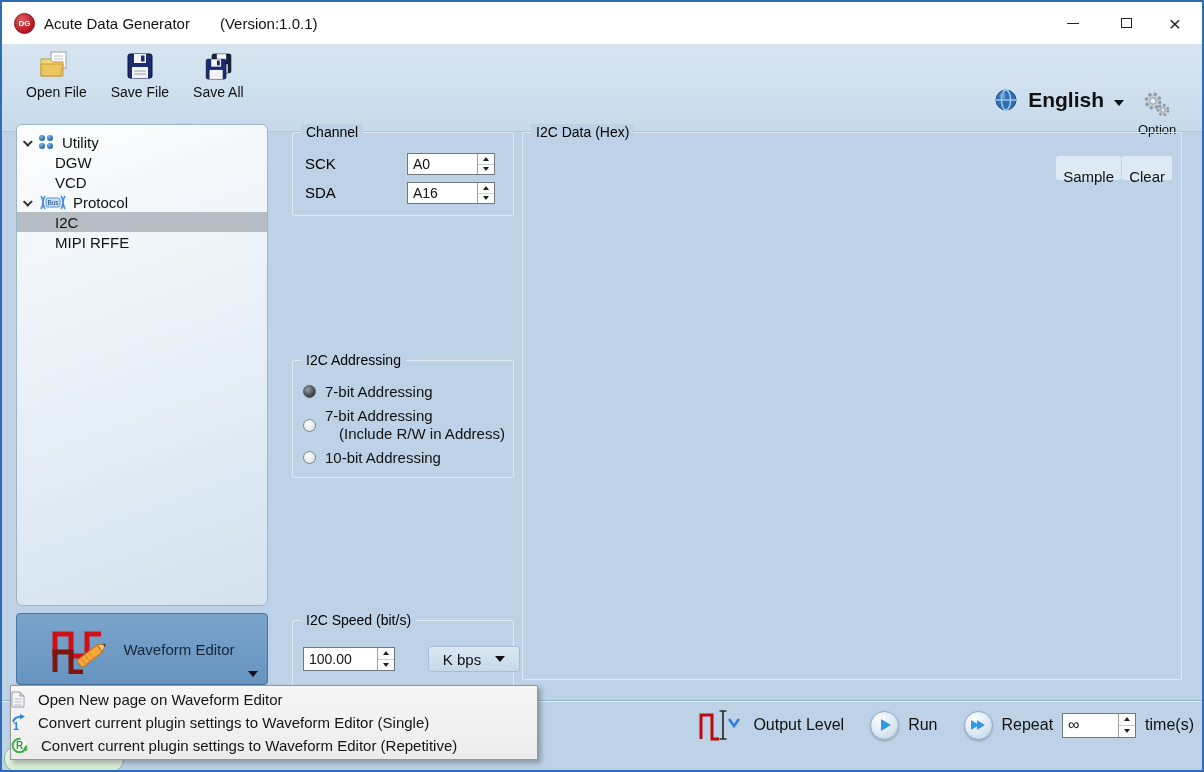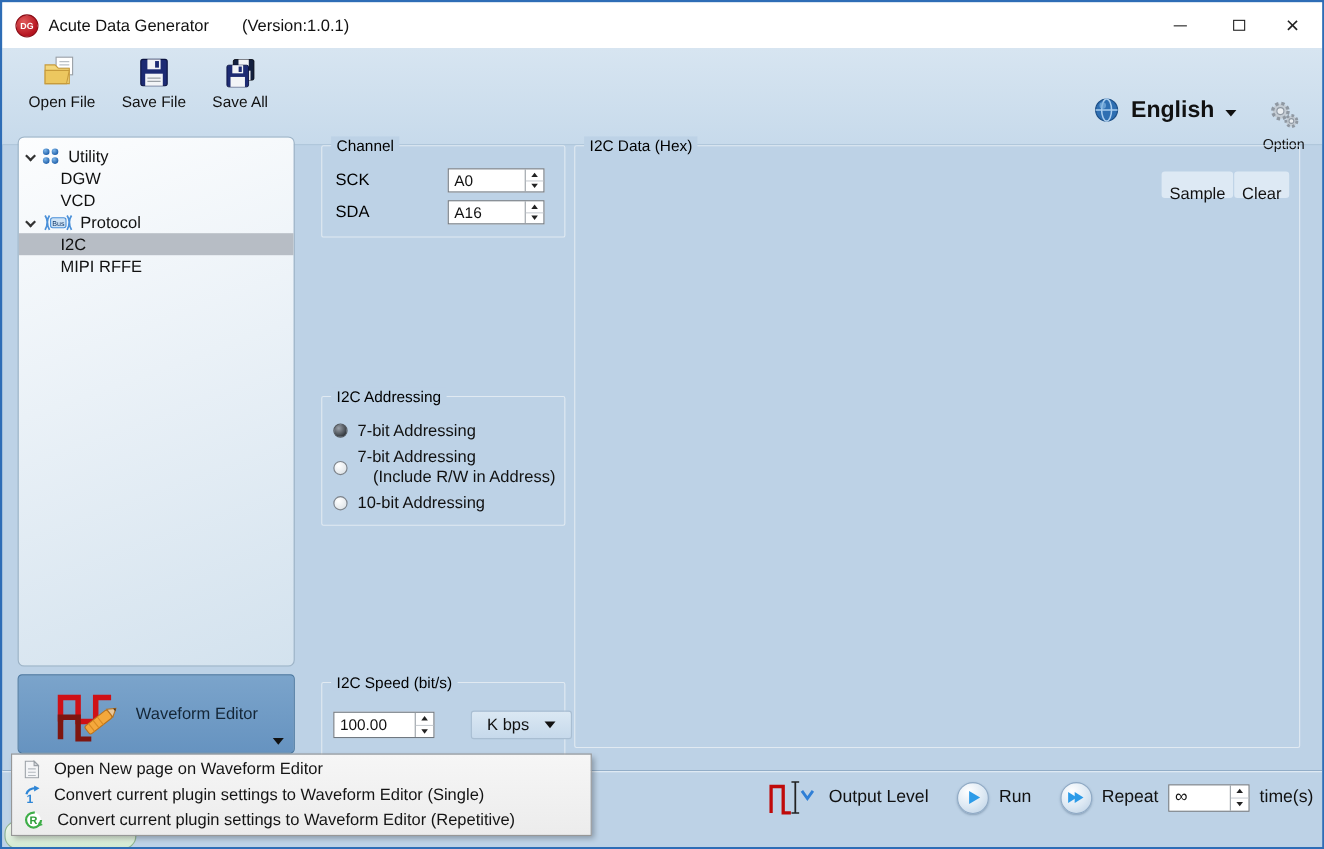--- a/index.html
+++ b/index.html
@@ -18,40 +18,40 @@
 
   
   .toolbar { position:absolute; left:0; top:42px; right:0; height:88px; background:linear-gradient(#d7e5f1, #c7daeb); border-bottom:1px solid #aec6da; }
   .file-btns { position:absolute; left:20px; top:4px; display:flex; gap:16px; }
   .tool-btn { display:flex; flex-direction:column; align-items:center; justify-content:flex-end; padding:2px 4px; cursor:default; }
   .tool-btn .lbl { font-size:14px; color:#111; margin-top:2px; }
   .lang { position:absolute; right:78px; top:56px; transform:translateY(-50%); display:flex; align-items:flex-start; gap:10px; }
   .lang-text { font-size:21px; font-weight:600; color:#111; }
   .caret-dn { width:0; height:0; border-left:5px solid transparent; border-right:5px solid transparent; border-top:6px solid #111; }
   .lang .caret-dn { margin-top:12px; }
-  .option-btn { position:absolute; right:6px; top:46px; width:58px; text-align:center; }
+  .option-btn { position:absolute; right:6px; top:46px; width:58px; }
   .option-btn .lbl { font-size:13px; color:#111; margin-top:-2px; }
 
   
   .tree-panel { position:absolute; left:14px; top:122px; width:252px; height:482px; border:1px solid #9db3c6; border-radius:6px; background:linear-gradient(160deg, #fcfdfe 0%, #eaf1f7 45%, #d3e2ee 100%); padding-top:7px; overflow:hidden; }
   .tree-row { height:20px; display:flex; align-items:center; font-size:15px; color:#111; padding-left:8px; }
   .tree-row.child { padding-left:38px; }
   .tree-row.selected { background:#b7bdc5; }
   .chev { width:7px; height:7px; border-left:2px solid #333; border-bottom:2px solid #333; transform:rotate(-45deg) translateY(-1px); margin-right:7px; flex:0 0 auto; }
   .util-dots { width:15px; height:14px; display:grid; grid-template-columns:6px 6px; grid-template-rows:6px 6px; gap:2px; margin-right:8px; flex:0 0 auto; }
   .util-dots i { border-radius:50%; background:radial-gradient(circle at 35% 30%, #7db6ea, #1d5ea9 75%); }
 
   
   .wave-btn { position:absolute; left:14px; top:611px; width:252px; height:72px; background:linear-gradient(#7ba4cb, #6693c0); border:1px solid #49769e; border-radius:4px; display:flex; align-items:center; justify-content:center; gap:8px; }
   .wave-btn .lbl { font-size:15px; color:#142637; }
   .wave-btn .caret-dn { position:absolute; right:9px; bottom:7px; border-left-width:5px; border-right-width:5px; border-top-width:6px; }
 
   
   .drop-menu { position:absolute; left:8px; top:683px; width:528px; height:75px; background:linear-gradient(#f6f6f6,#ececec); border:1px solid #979797; box-shadow:3px 3px 5px rgba(0,0,0,0.28); z-index:50; padding-top:2px; }
-  .menu-item { height:23px; display:flex; align-items:center; gap:13px; padding-left:11px; font-size:15px; color:#141414; }
+  .menu-item { height:23px; display:flex; align-items:center; gap:13px; font-size:15px; color:#141414; }
 
   .green-sliver { position:absolute; left:2px; top:744px; width:120px; height:26px; border-radius:12px; background:linear-gradient(#f1f8ef, #d2e9d0); border:1px solid #8fb48f; z-index:10; }
 
   
   .groupbox { position:absolute; border:1px solid #e1eaf2; border-radius:2px; }
   .gb-label { position:absolute; top:-9px; left:8px; background:#bdd2e6; padding:0 5px; font-size:14px; color:#000000; white-space:nowrap; }
 
   
   .spin { position:absolute; height:22px; background:#fff; border:1px solid #707880; display:flex; align-items:stretch; }
   .spin-val { flex:1; font-size:14px; color:#111; display:flex; align-items:center; padding-left:5px; }

